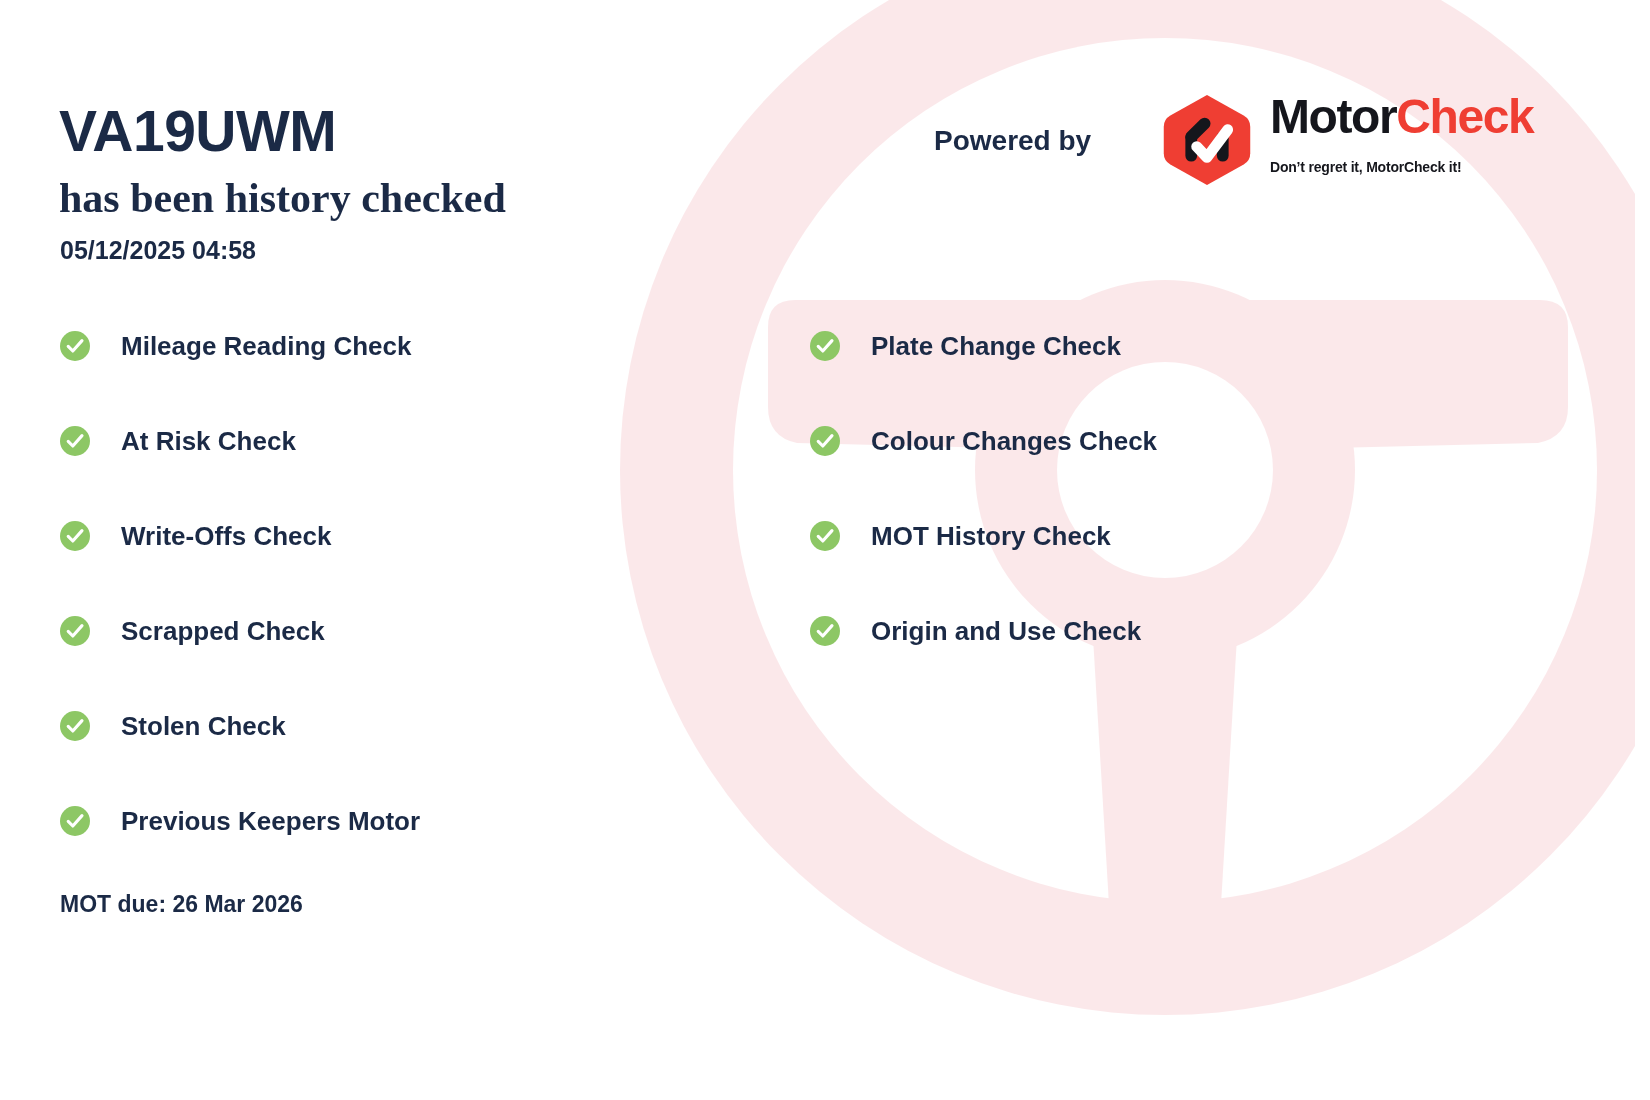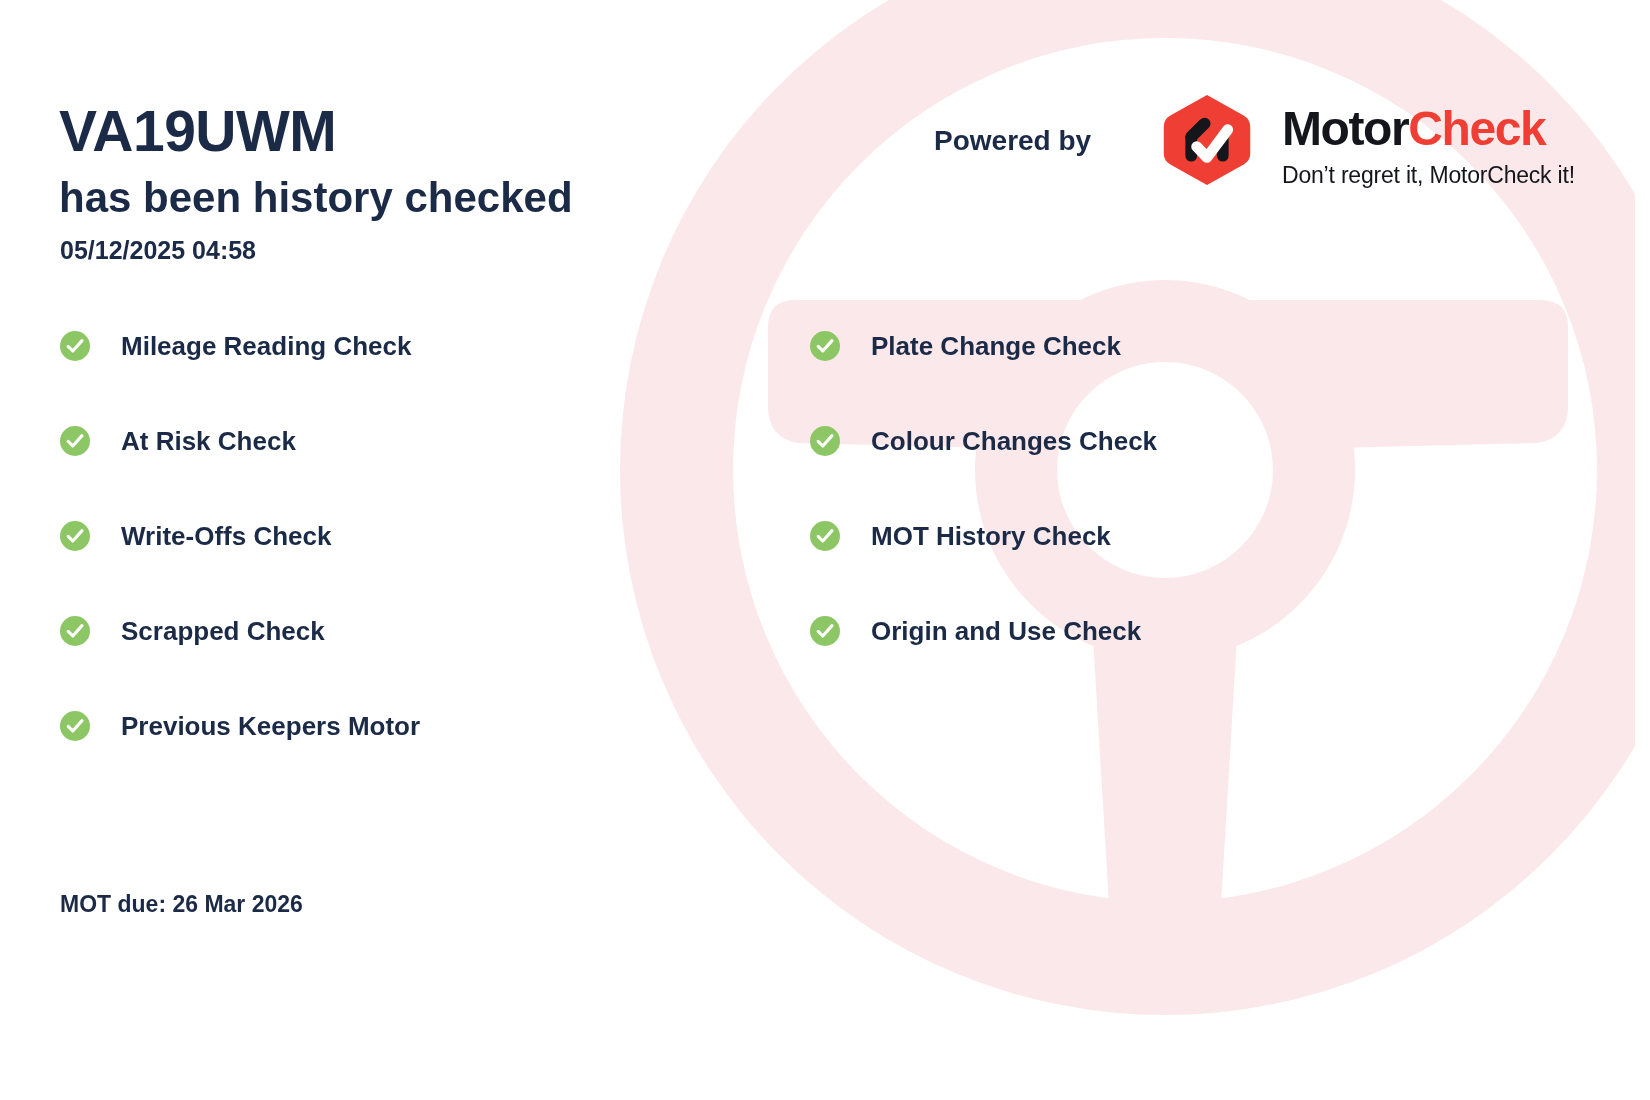--- a/index.html
+++ b/index.html
@@ -36,20 +36,21 @@
     white-space:nowrap;
   }
   .subtitle {
     position:absolute;
     left:59px; top:177px;
     font-size:42px;
     font-weight:bold;
     color:#1b2a46;
     line-height:1;
     white-space:nowrap;
+    font-family:Liberation Serif, serif;
   }
   .timestamp {
     position:absolute;
     left:60px; top:238px;
     font-size:25px;
     font-weight:600;
     color:#1b2a46;
     line-height:1;
     white-space:nowrap;
   }
@@ -61,38 +62,38 @@
     font-size:28px;
     font-weight:600;
     color:#1b2a46;
     line-height:1;
     white-space:nowrap;
   }
   #logo-lockup {
     position:absolute;
     left:1160px; top:93px;
     display:flex;
-    align-items:flex-end;
-    gap:28px;
+    align-items:flex-start;
+    gap:16px;
   }
   #logo-hex { width:94px; height:94px; display:block; }
   .logo-words { display:flex; flex-direction:column; justify-content:center; }
   .logo-wordmark {
     font-size:48px;
     font-weight:bold;
     letter-spacing:-1.4px;
     line-height:1;
     white-space:nowrap;
   }
   .logo-wordmark .w-motor { color:#15161c; }
   .logo-wordmark .w-check { color:#ef3e33; }
   .logo-tagline {
-    margin-top:11px;
-    font-size:23px;
-    font-weight:normal;
+    margin-top:19px;
+    font-size:14px;
+    font-weight:bold;
     color:#15161c;
     letter-spacing:-0.2px;
     line-height:1;
     white-space:nowrap;
   }
 
   
   .check-col { position:absolute; }
   #col-left  { left:60px;  top:320px; }
   #col-right { left:810px; top:320px; }
@@ -208,20 +209,27 @@
           <circle cx="15" cy="15" r="15" fill="#8dc765"></circle>
           <path d="M8.2 15.4 L12.8 20 L22 9.6" stroke="#ffffff" stroke-width="3.1" stroke-linecap="round" stroke-linejoin="round" fill="none"></path>
         </svg>
         <span class="check-label">Scrapped Check</span>
       </div>
       <div class="check-item">
         <svg class="check-icon" viewBox="0 0 30 30" aria-hidden="true">
           <circle cx="15" cy="15" r="15" fill="#8dc765"></circle>
           <path d="M8.2 15.4 L12.8 20 L22 9.6" stroke="#ffffff" stroke-width="3.1" stroke-linecap="round" stroke-linejoin="round" fill="none"></path>
         </svg>
+        <span class="check-label">Stolen Check</span>
+      </div>
+      <div class="check-item">
+        <svg class="check-icon" viewBox="0 0 30 30" aria-hidden="true">
+          <circle cx="15" cy="15" r="15" fill="#8dc765"></circle>
+          <path d="M8.2 15.4 L12.8 20 L22 9.6" stroke="#ffffff" stroke-width="3.1" stroke-linecap="round" stroke-linejoin="round" fill="none"></path>
+        </svg>
         <span class="check-label">Previous Keepers Motor</span>
       </div>
     </div>
 
   <div class="check-col" id="col-right">
       <div class="check-item">
         <svg class="check-icon" viewBox="0 0 30 30" aria-hidden="true">
           <circle cx="15" cy="15" r="15" fill="#8dc765"></circle>
           <path d="M8.2 15.4 L12.8 20 L22 9.6" stroke="#ffffff" stroke-width="3.1" stroke-linecap="round" stroke-linejoin="round" fill="none"></path>
         </svg>

